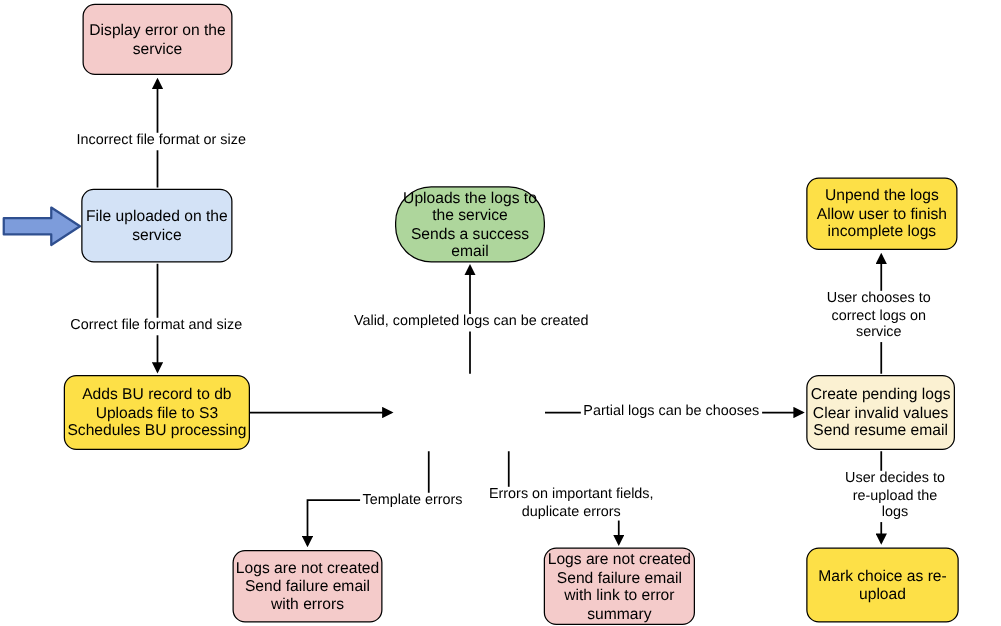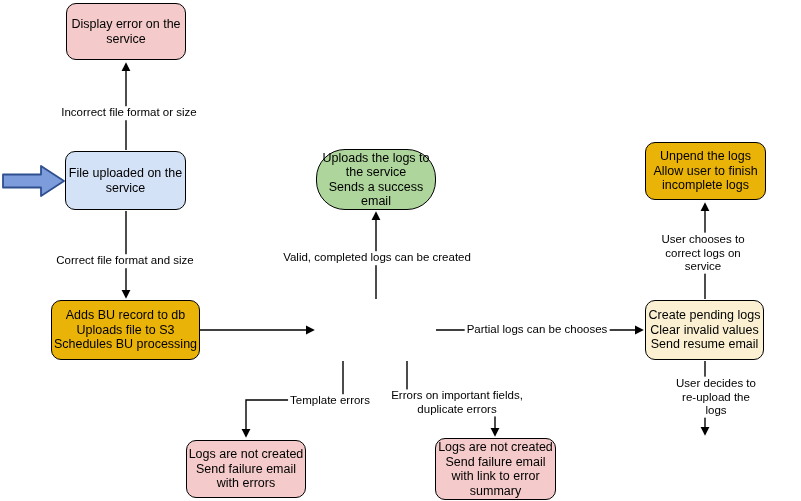--- a/index.html
+++ b/index.html
@@ -11,21 +11,21 @@
   .node{
     position:absolute;display:flex;align-items:center;justify-content:center;
     text-align:center;border:1.5px solid #000000;border-radius:10px;
     font-size:12.5px;line-height:1.16;color:#000000;box-sizing:border-box;
   }
   .node .nt{white-space:pre-line;}
   .fill-pink{background:#F4CBCA;}
   .fill-blue{background:#D3E2F6;}
   .fill-green{background:#AED69C;border-radius:29px;}
   .fill-yellow{background:#FBF1D2;}
-  .fill-white{background:#eab308;}
+  .fill-white{background:#fde047;}
   .elabel{
     position:absolute;transform:translate(-50%,-50%);
     background:#ffffff;color:#000000;font-size:11.5px;line-height:1.18;
     text-align:center;white-space:pre-line;padding:0 2px;
   }
 </style>
 </head>
 <body>
 
 <div class="canvas">
@@ -80,20 +80,24 @@
   <div class="node fill-white" style="left:645px;top:142px;width:121px;height:58px;">
       <span class="nt">Unpend the logs
 Allow user to finish
 incomplete logs</span>
     </div>
   <div class="node fill-yellow" style="left:645px;top:300px;width:119px;height:60px;">
       <span class="nt">Create pending logs
 Clear invalid values
 Send resume email</span>
     </div>
+  <div class="node fill-white" style="left:645px;top:438px;width:122px;height:60px;">
+      <span class="nt">Mark choice as re-
+upload</span>
+    </div>
   <div class="node fill-pink" style="left:186px;top:440px;width:120px;height:58px;">
       <span class="nt">Logs are not created
 Send failure email
 with errors</span>
     </div>
   <div class="node fill-pink" style="left:435px;top:438px;width:121px;height:62px;">
       <span class="nt">Logs are not created
 Send failure email
 with link to error
 summary</span>

